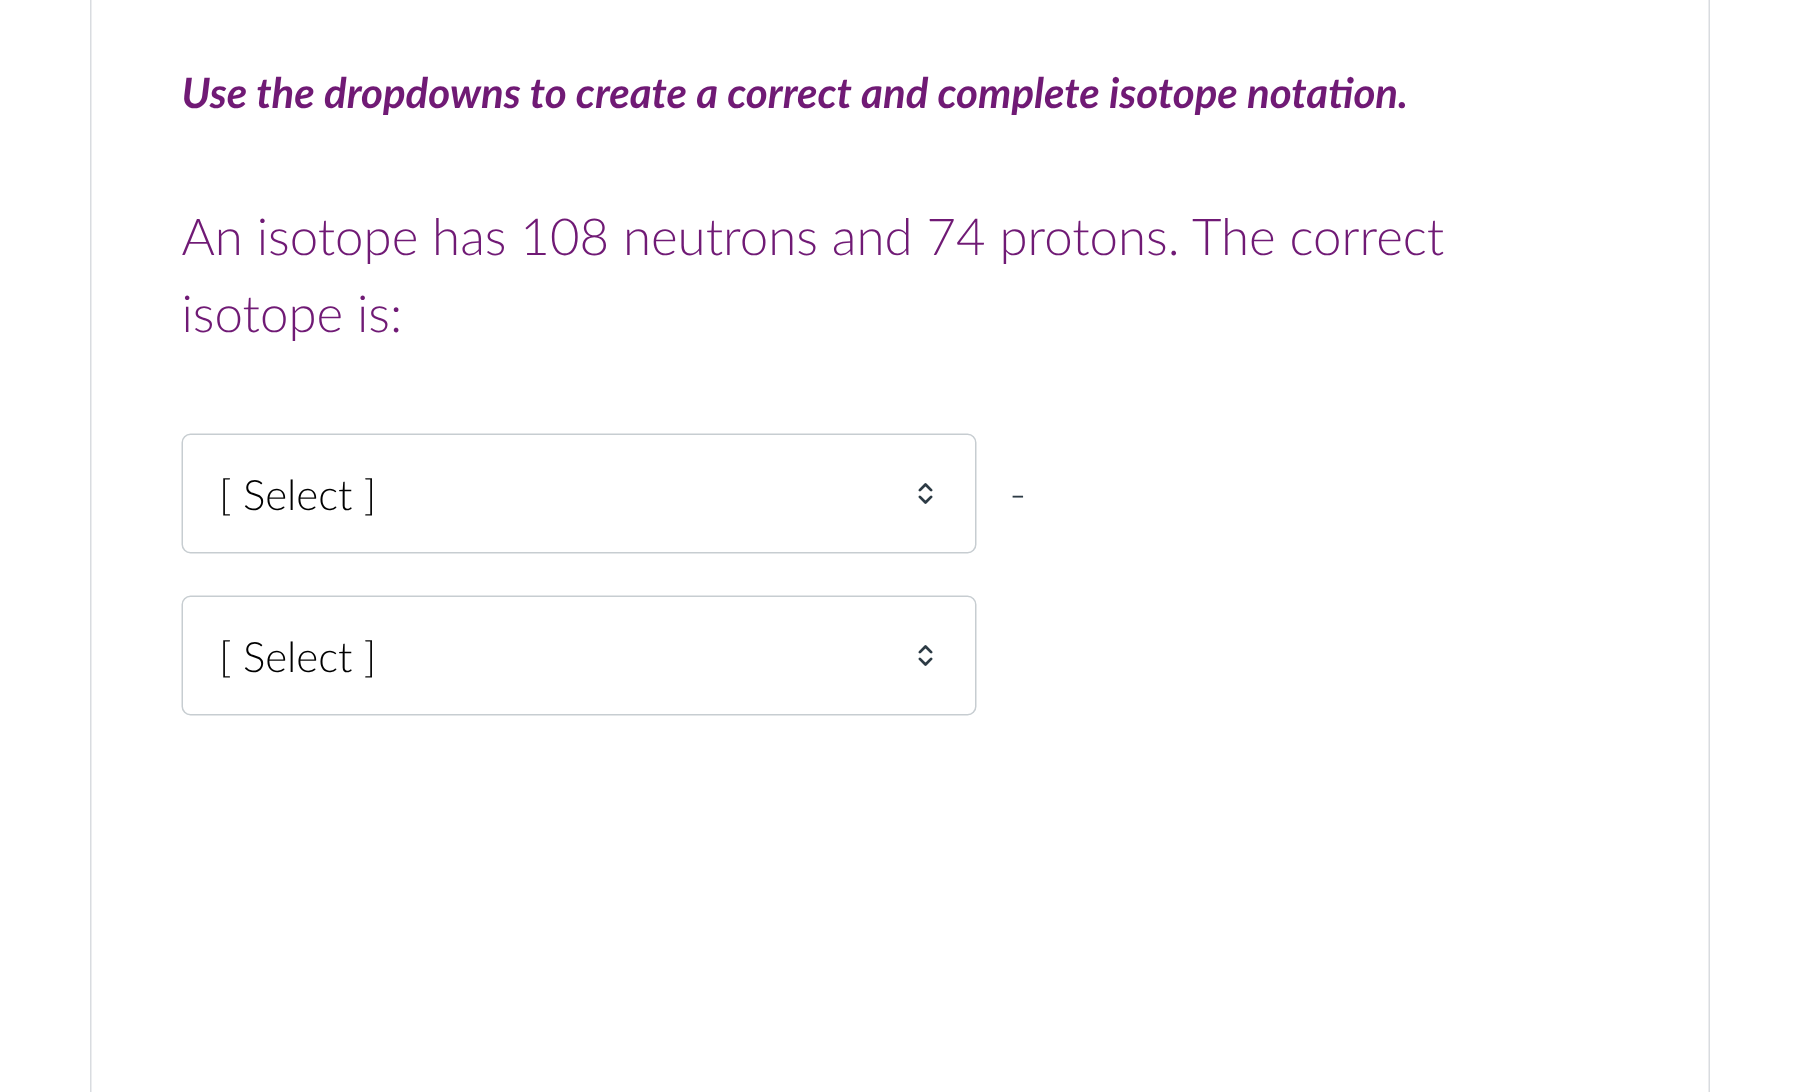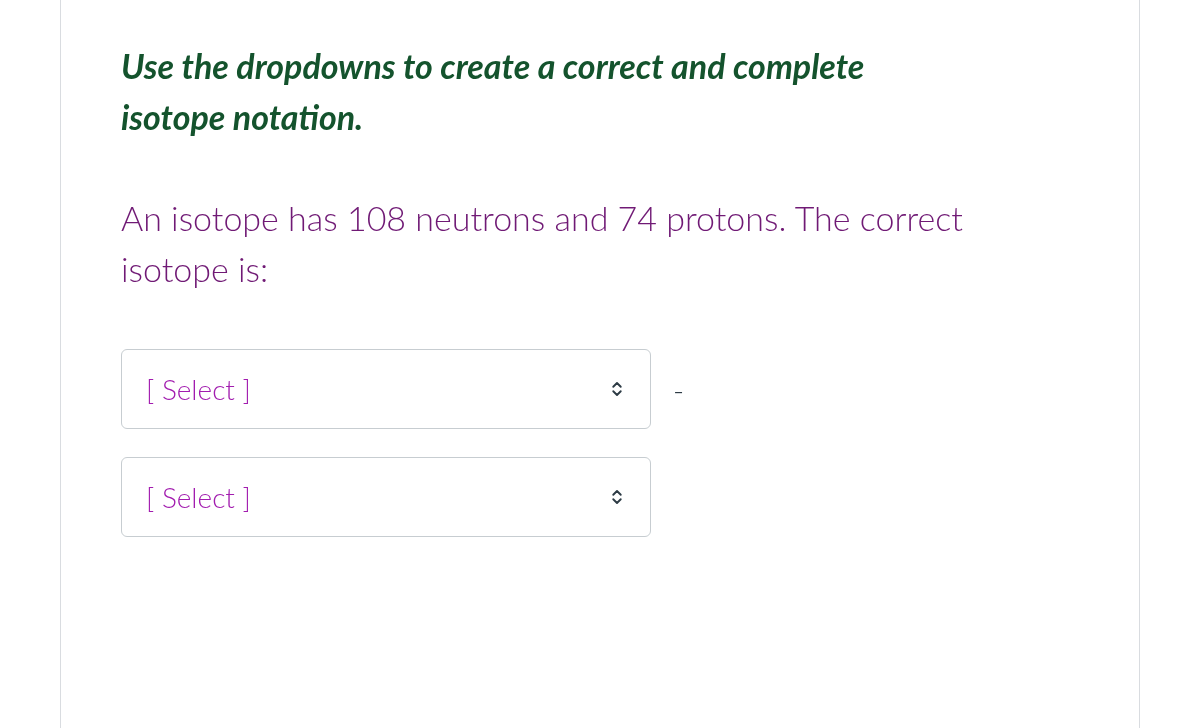--- a/index.html
+++ b/index.html
@@ -16,24 +16,24 @@
       overflow: hidden;
     }
     .question-container {
       border-left: 1px solid #d9dce0;
       border-right: 1px solid #d9dce0;
       margin: 0 60px;
       padding: 40px 60px 60px 60px;
       height: 100%;
     }
     .instruction {
-      font-size: 34px;
+      font-size: 28px;
       font-weight: 700;
       font-style: italic;
-      color: #14532d;
+      color: #701a75;
       line-height: 1.5;
       margin-bottom: 50px;
       max-width: 850px;
     }
     .question-text {
       font-size: 34px;
       font-weight: 300;
       color: #701a75;
       line-height: 1.5;
       margin-bottom: 55px;
@@ -50,21 +50,21 @@
       justify-content: space-between;
       width: 530px;
       height: 80px;
       padding: 0 24px;
       border: 1px solid #c7cdd1;
       border-radius: 6px;
       background: #ffffff;
       cursor: pointer;
       font-size: 28px;
       font-weight: 300;
-      color: #a21caf;
+      color: #000000;
     }
     .dropdown-label {
       font-weight: 300;
     }
     .dropdown-icon {
       display: flex;
       flex-direction: column;
       align-items: center;
       line-height: 0;
     }

